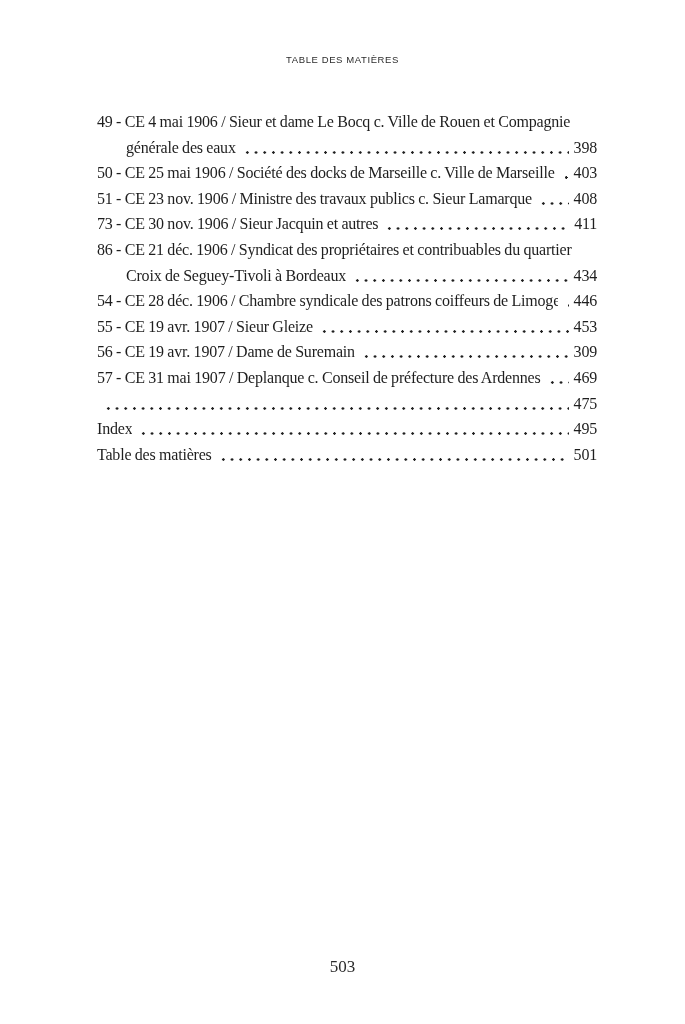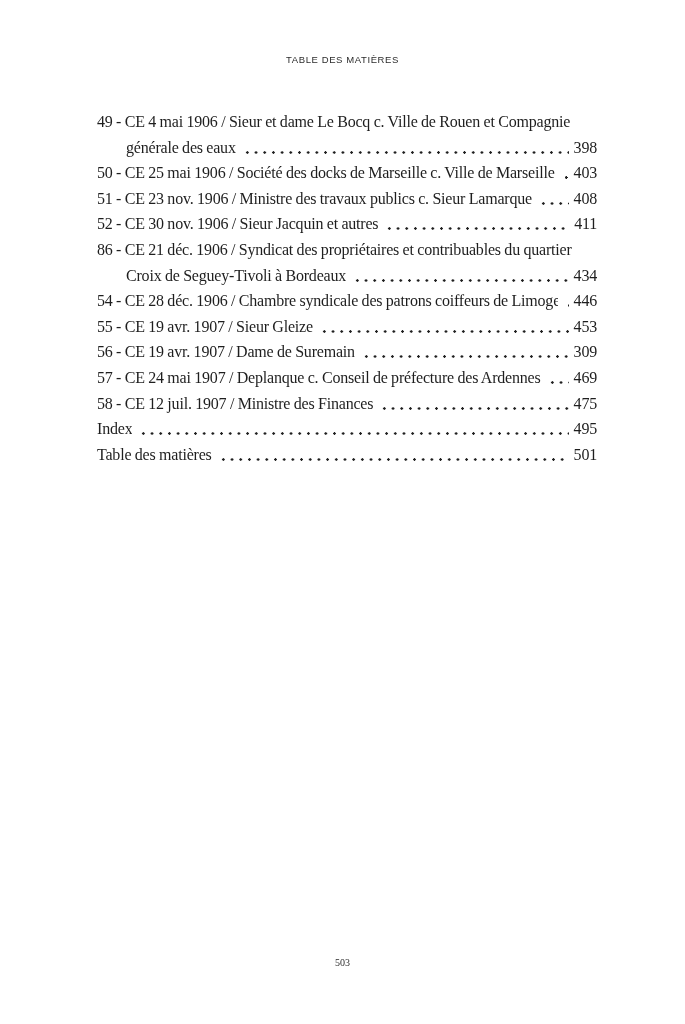--- a/index.html
+++ b/index.html
@@ -53,21 +53,21 @@
     background-image: radial-gradient(circle, #1f1f1f 1.15px, rgba(0,0,0,0) 1.45px);
     background-size: 8.7px 3px;
     background-repeat: repeat-x;
     background-position: left center;
   }
   .page-num { flex: 0 0 auto; }
   .footer-page-number {
     position: absolute;
     top: 957px; left: 0; right: 0;
     text-align: center;
-    font-size: 10px;
+    font-size: 17px;
     color: #2b2b2b;
   }
 </style>
 </head>
 <body>
 
 <div class="page">
   <div class="running-header">TABLE DES MATIÈRES</div>
 
   <div class="toc" id="toc-list">
@@ -96,21 +96,21 @@
     <div class="toc-line line1">
       <span class="entry-text t1">51 - CE 23 nov. 1906 / Ministre des travaux publics c. Sieur Lamarque</span>
       <span class="leader l1"></span>
       <span class="page-num p1">408</span>
     </div>
 
   </div>
 
   <div class="toc-entry">
     <div class="toc-line line1">
-      <span class="entry-text t1">52 - CE 30 nov. 1906 / Sieur Jacquin et autres</span>
+      <span class="entry-text t1">73 - CE 30 nov. 1906 / Sieur Jacquin et autres</span>
       <span class="leader l1"></span>
       <span class="page-num p1">411</span>
     </div>
 
   </div>
 
   <div class="toc-entry">
     <div class="toc-line line1">
       <span class="entry-text t1">86 - CE 21 déc. 1906 / Syndicat des propriétaires et contribuables du quartier</span>
 
@@ -144,30 +144,29 @@
     <div class="toc-line line1">
       <span class="entry-text t1">56 - CE 19 avr. 1907 / Dame de Suremain</span>
       <span class="leader l1"></span>
       <span class="page-num p1">309</span>
     </div>
 
   </div>
 
   <div class="toc-entry">
     <div class="toc-line line1">
-      <span class="entry-text t1">57 - CE 24 mai 1907 / Deplanque c. Conseil de préfecture des Ardennes</span>
+      <span class="entry-text t1">57 - CE 31 mai 1907 / Deplanque c. Conseil de préfecture des Ardennes</span>
       <span class="leader l1"></span>
       <span class="page-num p1">469</span>
     </div>
 
   </div>
 
   <div class="toc-entry">
     <div class="toc-line line1">
-      <span class="entry-text t1">58 - CE 12 juil. 1907 / Ministre des Finances</span>
       <span class="leader l1"></span>
       <span class="page-num p1">475</span>
     </div>
 
   </div>
 
   <div class="toc-entry">
     <div class="toc-line line1">
       <span class="entry-text t1">Index</span>
       <span class="leader l1"></span>

